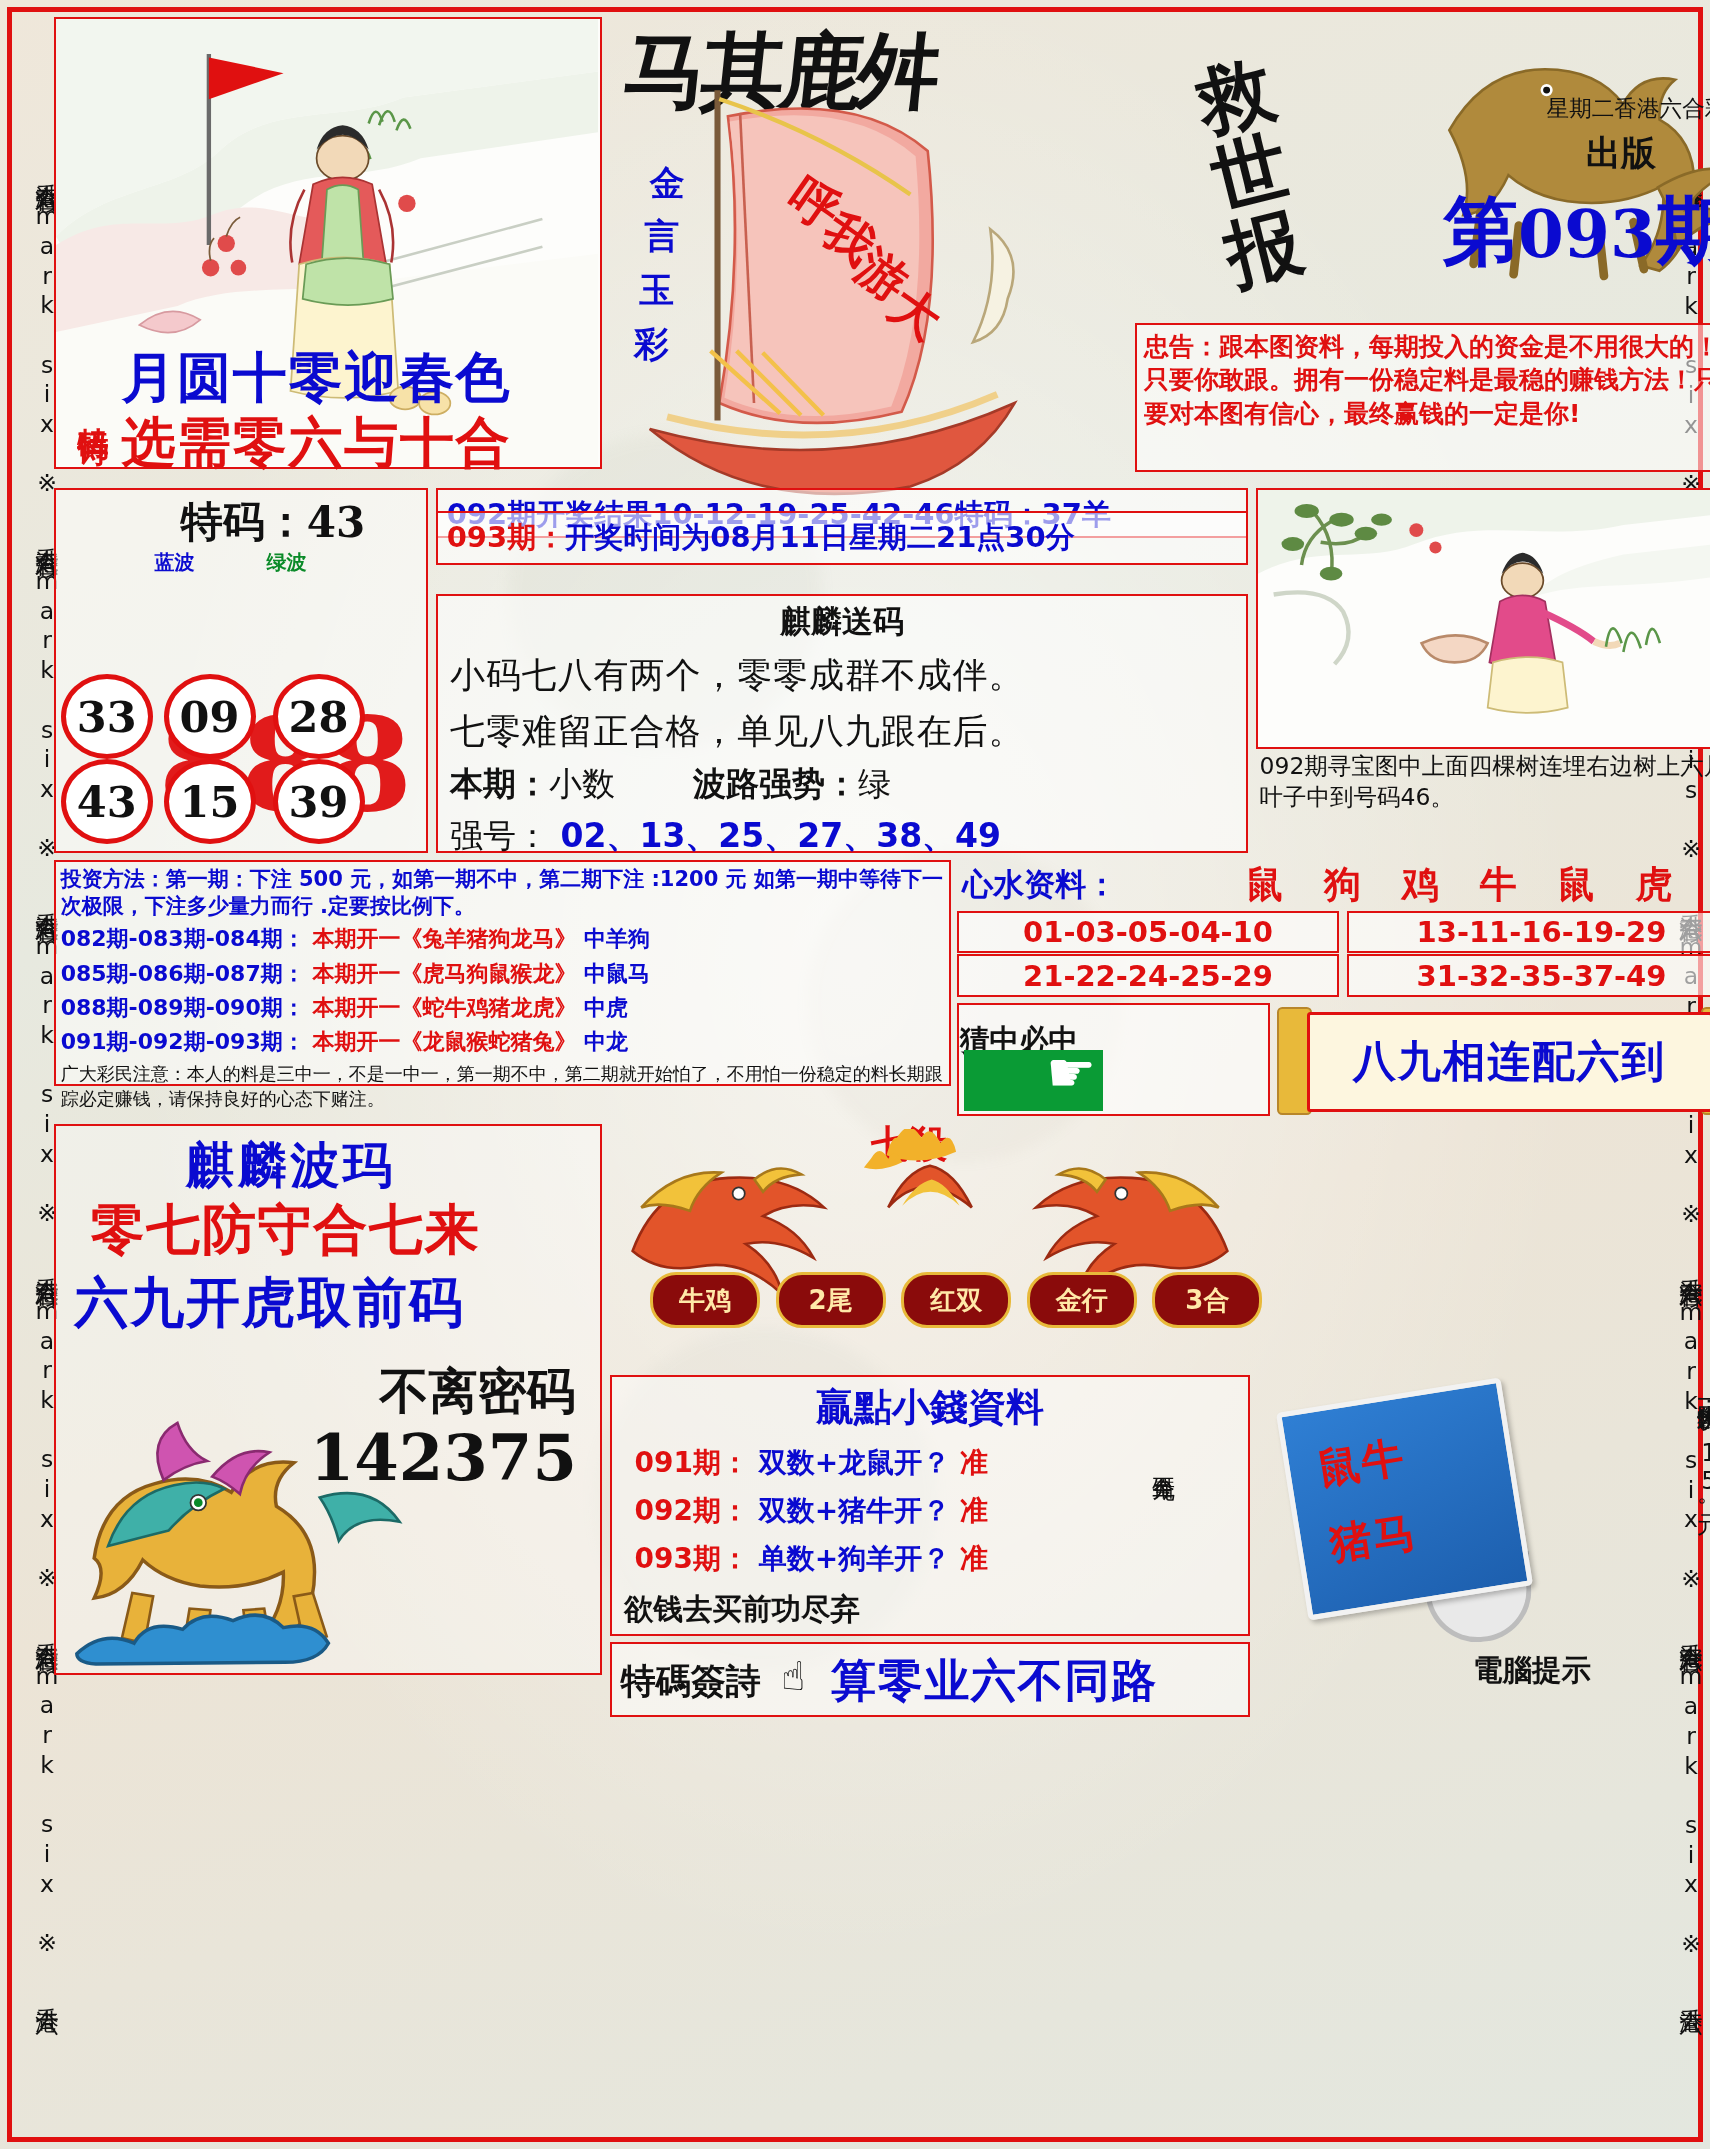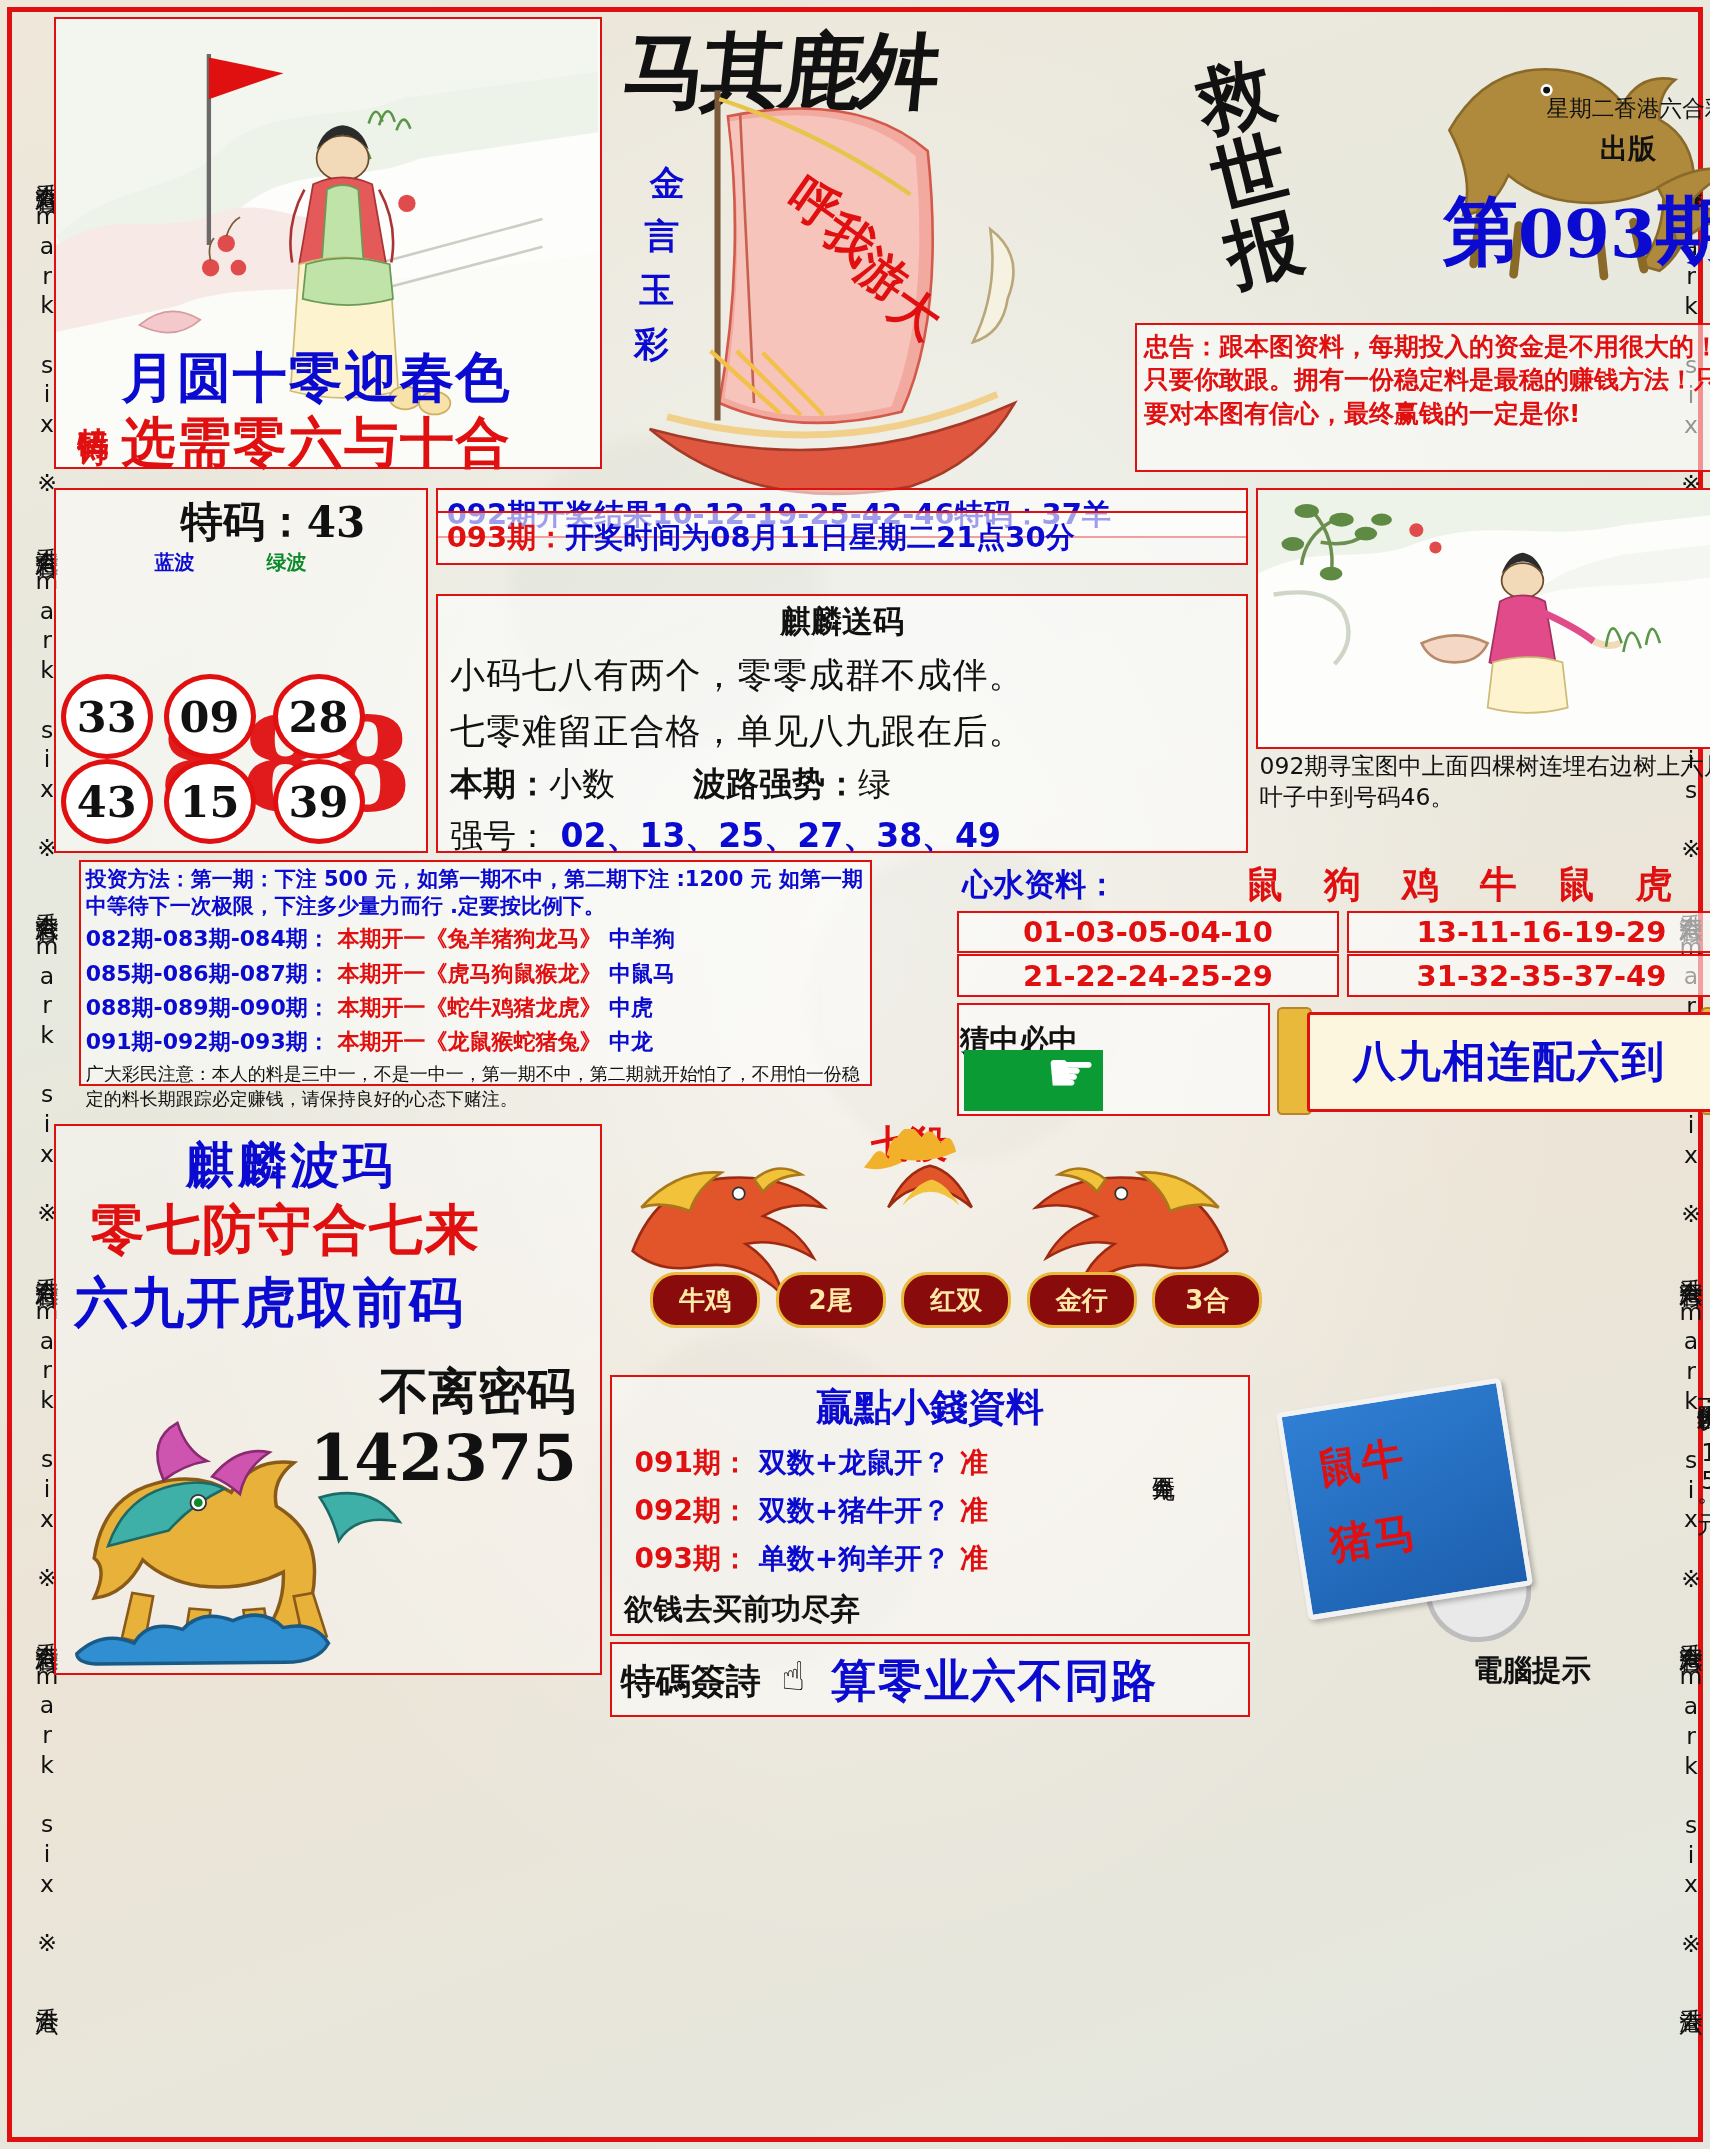--- a/index.html
+++ b/index.html
@@ -68,21 +68,21 @@
   .brush-title{
     position:absolute;left:8.7px;top:5.2px;width:365px;height:113px;
     font-size:83px;font-weight:bold;color:#111;
     font-family:"DejaVu Serif","Liberation Serif",serif;
     letter-spacing:-5.2px;
     transform:skewX(-6deg);
   }
 
   #top-right{left:1130px;top:5.2px;width:556px;height:452px;border:none;background:transparent;}
   .week-line{position:absolute;right:8.7px;top:76px;font-size:22.6px;color:#111;}
-  .pub-line{position:absolute;right:80px;top:113px;font-size:28px;font-weight:bold;color:#111;}
+  .pub-line{position:absolute;right:80px;top:113px;font-size:35px;font-weight:bold;color:#111;}
   .issue{
     position:absolute;right:5.2px;top:165px;
     font-size:75px;font-weight:bold;color:#0a0ad0;
     font-family:"DejaVu Serif",serif;
     white-space:nowrap;
   }
   .issue .num{font-size:66px;margin-top:8px;}
 
   #advice{left:1085px;top:311px;width:600px;height:149px;border:2.6px solid #e01010;background:rgba(255,255,255,.55);}
   .advice-text{
@@ -146,21 +146,21 @@
   .q-row .gap{width:78px;}
   .q-strong{font-size:33px;color:#0a0ad0;margin:7px 0 0 12px;font-weight:bold;}
   .q-strong .lab{color:#111;font-weight:normal;}
 
   
   #pic-right{left:1206px;top:476px;width:480px;height:261px;background:#fdfdfb;}
   #pic-right-cap{left:1206px;top:737px;width:480px;height:104px;border:none;background:transparent;}
   .cap-text{font-size:23.5px;color:#111;line-height:1.35;padding:1.7px 3.5px;}
 
   
-  #invest{left:3.5px;top:848px;width:793px;height:226px;background:rgba(255,255,255,.5);margin-left:25px;}
+  #invest{left:3.5px;top:848px;width:897px;height:226px;background:rgba(255,255,255,.5);}
   .inv-head{font-size:21px;font-weight:bold;color:#0a0ad0;padding:3.5px 5.2px 0 5.2px;line-height:1.3;}
   .inv-row{font-size:22px;color:#e01010;font-weight:bold;padding:4.3px 5.2px 0 5.2px;white-space:nowrap;}
   .inv-row .b{color:#0a0ad0;}
   .inv-foot{font-size:18px;color:#111;padding:5.2px 5.2px 0 5.2px;line-height:1.35;}
 
   
   #xs-head{left:907px;top:848px;width:779px;height:49px;border:none;background:transparent;}
   .xs-label{position:absolute;left:5.2px;top:3.5px;font-size:31px;font-weight:bold;color:#0a0ad0;font-family:"DejaVu Serif",serif;}
   .xs-animals{position:absolute;left:289px;top:0px;font-size:37px;font-weight:bold;color:#e01010;letter-spacing:14px;}
   .xs-cell{position:absolute;border:2.6px solid #e01010;box-sizing:border-box;background:rgba(255,255,255,.6);

